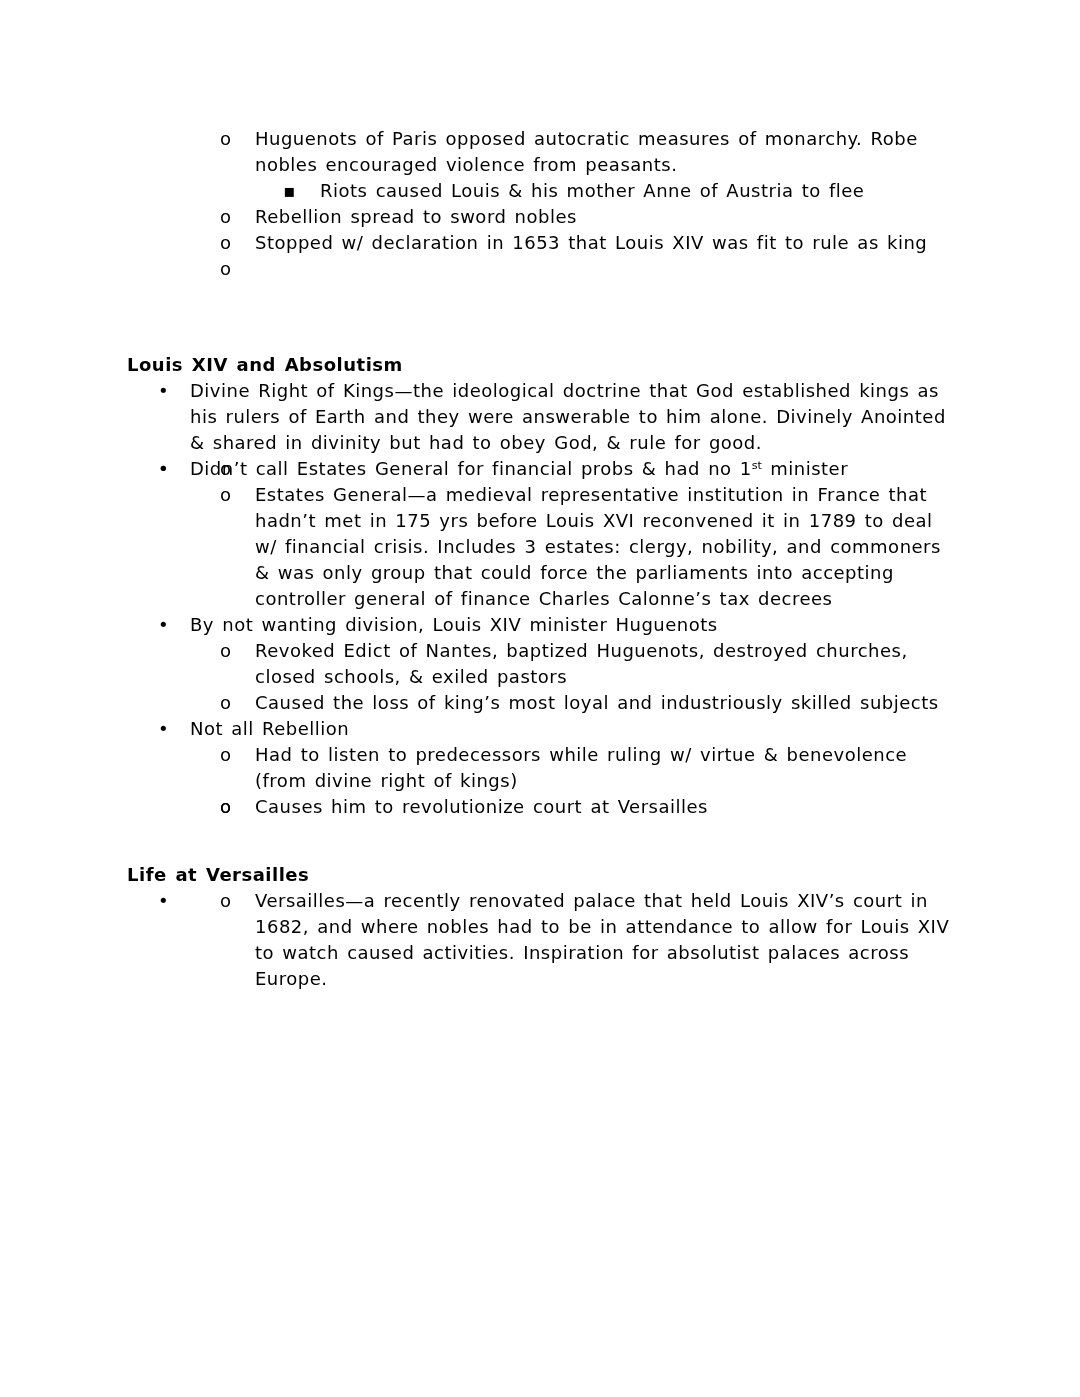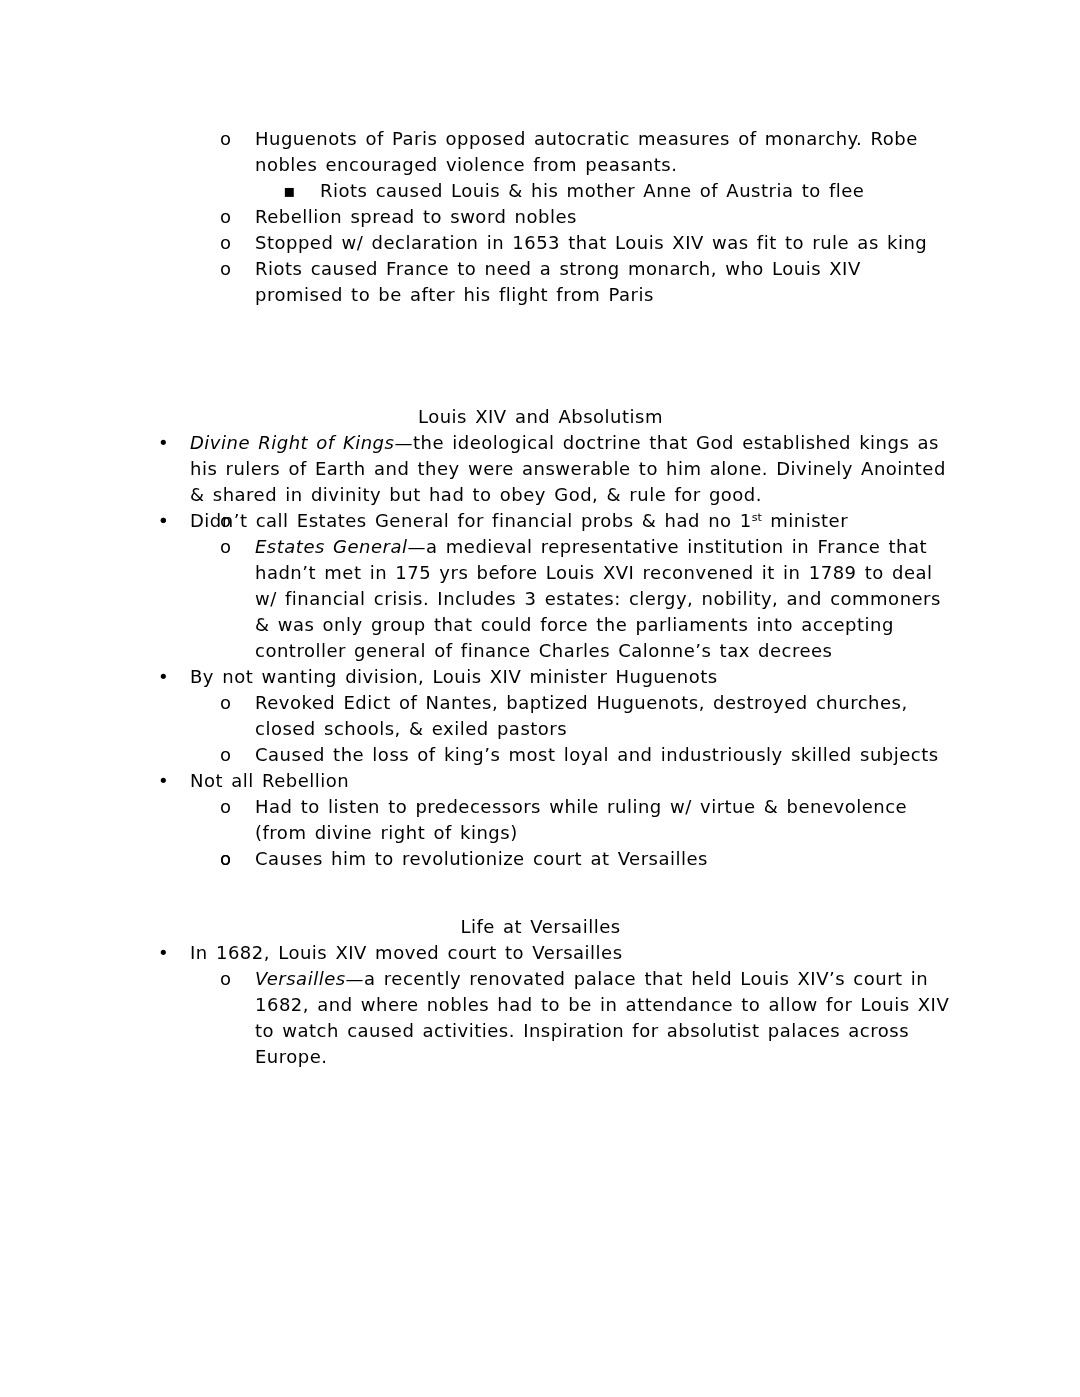--- a/index.html
+++ b/index.html
@@ -23,70 +23,69 @@
     position: absolute;
     left: 127px;
     top: 126px;
     width: 827px;
     font-size: 18px;
     line-height: 26px;
     letter-spacing: 0.5px;
     word-spacing: 2px;
   }
   .heading {
-    font-weight: normal;
-    text-align: center;
+    font-weight: bold;
   }
   .list { width: 100%; }
   .item { position: relative; }
   .item.lvl1 { padding-left: 63px; }
   .item.lvl1 > .marker { position: absolute; left: 31px; top: 0; }
   .item.lvl2 { padding-left: 128px; }
   .item.lvl2 > .marker { position: absolute; left: 93px; top: 0; }
   .item.lvl3 { padding-left: 193px; }
   .item.lvl3 > .marker { position: absolute; left: 156px; top: 0; }
-  .it { font-style: italic; }
+  .it { }
   sup {
     font-size: 0.62em;
     line-height: 0;
     vertical-align: baseline;
     position: relative;
     top: -0.5em;
     letter-spacing: 0;
   }
   .spacer { width: 100%; }
 </style>
 </head>
 <body>
 
 <div class="page">
   <div class="content">
       <div class="list">
         <div class="item lvl2"><span class="marker">o</span><span class="text"><span>Huguenots of Paris opposed autocratic measures of monarchy. Robe nobles encouraged violence from peasants.</span></span></div>
         <div class="item lvl3"><span class="marker">▪</span><span class="text"><span>Riots caused Louis &amp; his mother Anne of Austria to flee</span></span></div>
         <div class="item lvl2"><span class="marker">o</span><span class="text"><span>Rebellion spread to sword nobles</span></span></div>
         <div class="item lvl2"><span class="marker">o</span><span class="text"><span>Stopped w/ declaration in 1653 that Louis XIV was fit to rule as king</span></span></div>
-        <div class="item lvl2"><span class="marker">o</span><span class="text"><span>Riots caused France to need a strong monarch, who Louis XIV promised to be after his flight from Paris</span></span></div>
+        <div class="item lvl2"><span class="marker">o</span></div>
       </div>
       <div class="spacer" style="height: 96px;"></div>
       <div class="heading">Louis XIV and Absolutism</div>
       <div class="list">
         <div class="item lvl1"><span class="marker">•</span><span class="text"><span class="it">Divine Right of Kings</span><span>—the ideological doctrine that God established kings as his rulers of Earth and they were answerable to him alone. Divinely Anointed &amp; shared in divinity but had to obey God, &amp; rule for good.</span></span></div>
         <div class="item lvl2"><span class="marker">o</span></div>
         <div class="item lvl1"><span class="marker">•</span></div>
         <div class="item lvl1"><span class="marker">•</span><span class="text"><span>Didn’t call Estates General for financial probs &amp; had no 1</span><sup>st</sup><span> minister</span></span></div>
         <div class="item lvl2"><span class="marker">o</span><span class="text"><span class="it">Estates General</span><span>—a medieval representative institution in France that hadn’t met in 175 yrs before Louis XVI reconvened it in 1789 to deal w/ financial crisis. Includes 3 estates: clergy, nobility, and commoners &amp; was only group that could force the parliaments into accepting controller general of finance Charles Calonne’s tax decrees</span></span></div>
         <div class="item lvl1"><span class="marker">•</span><span class="text"><span>By not wanting division, Louis XIV minister Huguenots</span></span></div>
         <div class="item lvl2"><span class="marker">o</span><span class="text"><span>Revoked Edict of Nantes, baptized Huguenots, destroyed churches, closed schools, &amp; exiled pastors</span></span></div>
         <div class="item lvl2"><span class="marker">o</span><span class="text"><span>Caused the loss of king’s most loyal and industriously skilled subjects</span></span></div>
         <div class="item lvl1"><span class="marker">•</span><span class="text"><span>Not all Rebellion</span></span></div>
         <div class="item lvl2"><span class="marker">o</span><span class="text"><span>Had to listen to predecessors while ruling w/ virtue &amp; benevolence (from divine right of kings)</span></span></div>
         <div class="item lvl2"><span class="marker">o</span></div>
         <div class="item lvl2"><span class="marker">o</span><span class="text"><span>Causes him to revolutionize court at Versailles</span></span></div>
       </div>
       <div class="spacer" style="height: 42px;"></div>
       <div class="heading">Life at Versailles</div>
       <div class="list">
-        <div class="item lvl1"><span class="marker">•</span><span class="text"><span>In 1682, Louis XIV moved court to Versailles</span></span></div>
+        <div class="item lvl1"><span class="marker">•</span></div>
         <div class="item lvl2"><span class="marker">o</span><span class="text"><span class="it">Versailles</span><span>—a recently renovated palace that held Louis XIV’s court in 1682, and where nobles had to be in attendance to allow for Louis XIV to watch caused activities. Inspiration for absolutist palaces across Europe.</span></span></div>
       </div>
     </div>
 </div>
 
 </body></html>

